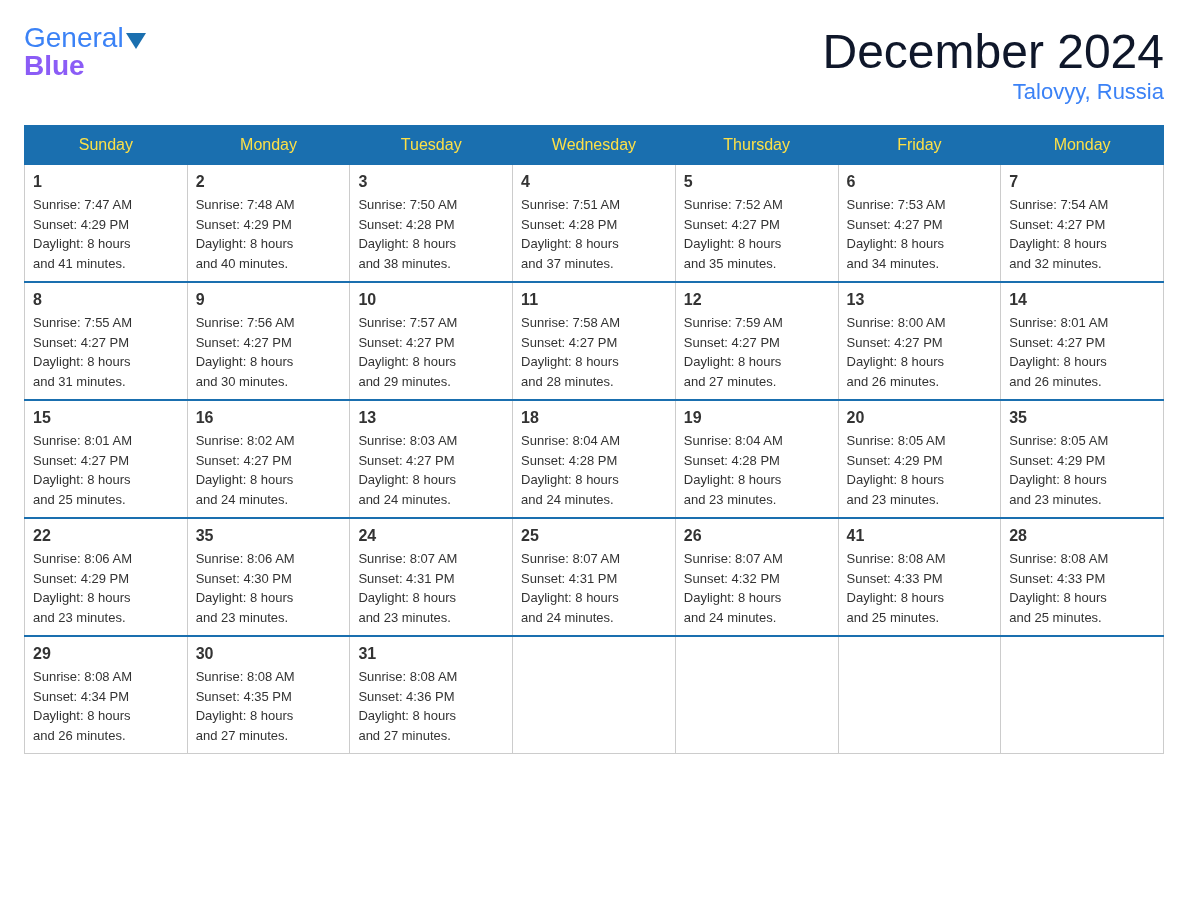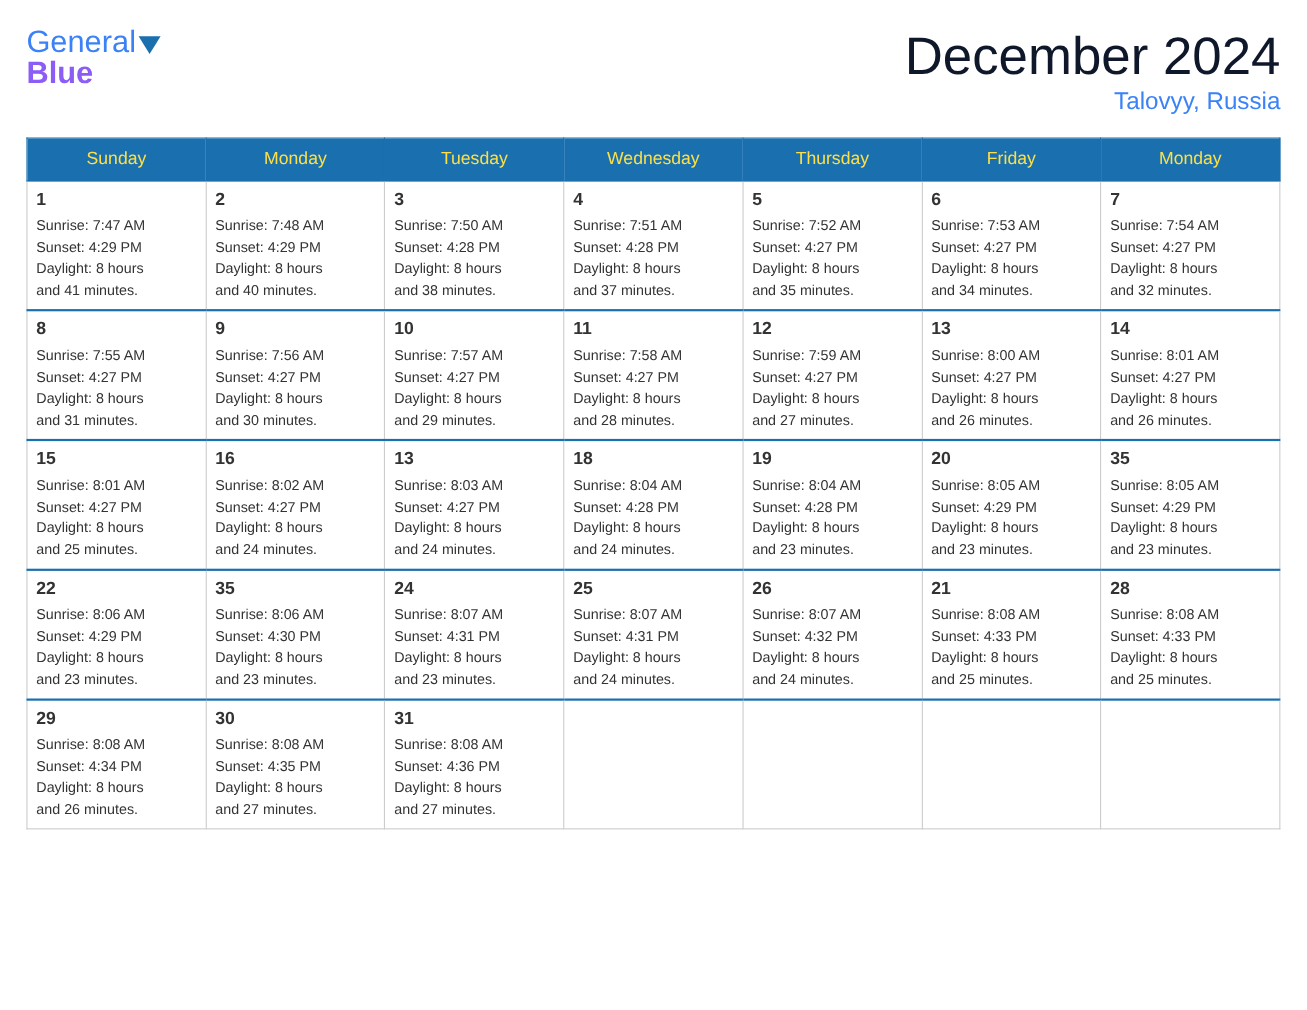--- a/index.html
+++ b/index.html
@@ -239,21 +239,21 @@
         </td>
         <td>
           <span class="day-number">25</span>
           <div class="day-info">Sunrise: 8:07 AM<br>Sunset: 4:31 PM<br>Daylight: 8 hours<br>and 24 minutes.</div>
         </td>
         <td>
           <span class="day-number">26</span>
           <div class="day-info">Sunrise: 8:07 AM<br>Sunset: 4:32 PM<br>Daylight: 8 hours<br>and 24 minutes.</div>
         </td>
         <td>
-          <span class="day-number">21</span>
+          <span class="day-number">41</span>
           <div class="day-info">Sunrise: 8:08 AM<br>Sunset: 4:33 PM<br>Daylight: 8 hours<br>and 25 minutes.</div>
         </td>
         <td>
           <span class="day-number">28</span>
           <div class="day-info">Sunrise: 8:08 AM<br>Sunset: 4:33 PM<br>Daylight: 8 hours<br>and 25 minutes.</div>
         </td>
       </tr>
       <tr>
         <td>
           <span class="day-number">29</span>

